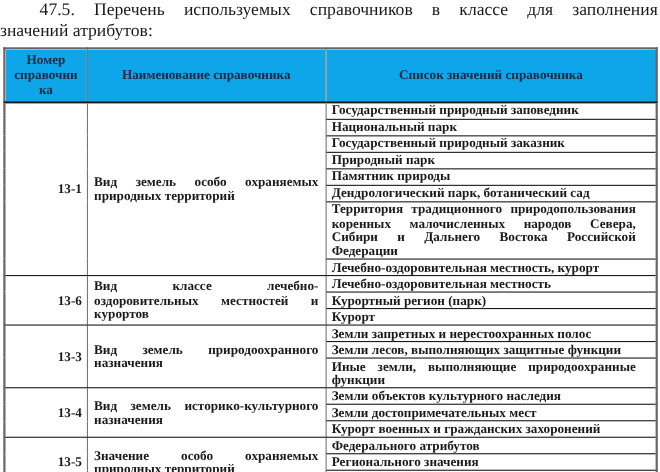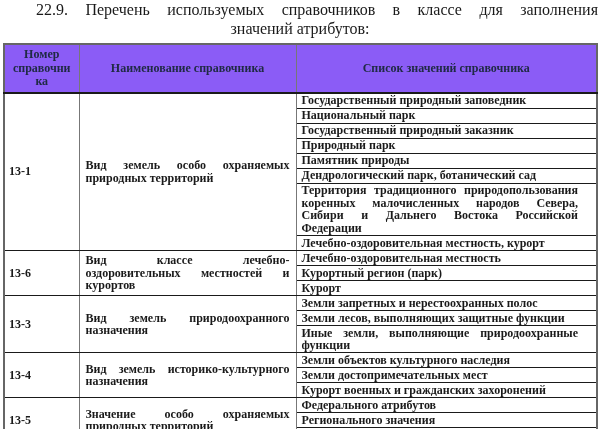--- a/index.html
+++ b/index.html
@@ -18,21 +18,21 @@
     line-height: 18.5px;
     margin: 1px 0 5px 0;
   }
   .h-line1 {
     display: block;
     text-indent: 36px;
     text-align: justify;
     text-align-last: justify;
     padding-right: 2px;
   }
-  .h-line2 { display: block; text-align: center; }
+  .h-line2 { display: block; }
 
   table.ref {
     border-collapse: collapse;
     table-layout: fixed;
     width: 593px;
     margin-left: 3px;
     border: 2px solid #666666;
   }
   col.c-num  { width: 75px; }
   col.c-name { width: 217px; }
@@ -40,47 +40,47 @@
 
   th, td {
     border-left: 1px solid #777777;
     border-right: 1px solid #777777;
     border-top: 1px solid #1a1a1a;
     border-bottom: 1px solid #1a1a1a;
     vertical-align: middle;
     overflow: hidden;
   }
   th {
-    background: #8b5cf6;
+    background: #0ea5e9;
     color: #202A45;
     font-weight: bold;
     font-size: 12px;
     line-height: 13.5px;
     text-align: center;
     padding: 3px 2px;
     border-bottom: 2px solid #1a1a1a;
   }
   th.col-num { white-space: pre-line; }
   td {
     font-size: 12px;
     line-height: 12.4px;
     padding: 0.8px 4px;
     height: 13px;
     font-weight: bold;
   }
-  td.num  { text-align: left; }
+  td.num  { text-align: right; }
   td.name { text-align: justify; padding: 0.8px 6px; margin-left: 12px; }
   td.val  { text-align: justify; padding: 0.8px 18px 0.8px 5px; }
 </style>
 </head>
 <body>
 
 <div class="page">
   <p class="heading">
-    <span class="h-line1">22.9. Перечень используемых справочников в классе для заполнения</span>
+    <span class="h-line1">47.5. Перечень используемых справочников в классе для заполнения</span>
     <span class="h-line2">значений атрибутов:</span>
   </p>
 
   <table class="ref">
     <colgroup>
       <col class="c-num">
         <col class="c-name">
         <col class="c-vals">
     </colgroup>
     <thead>

